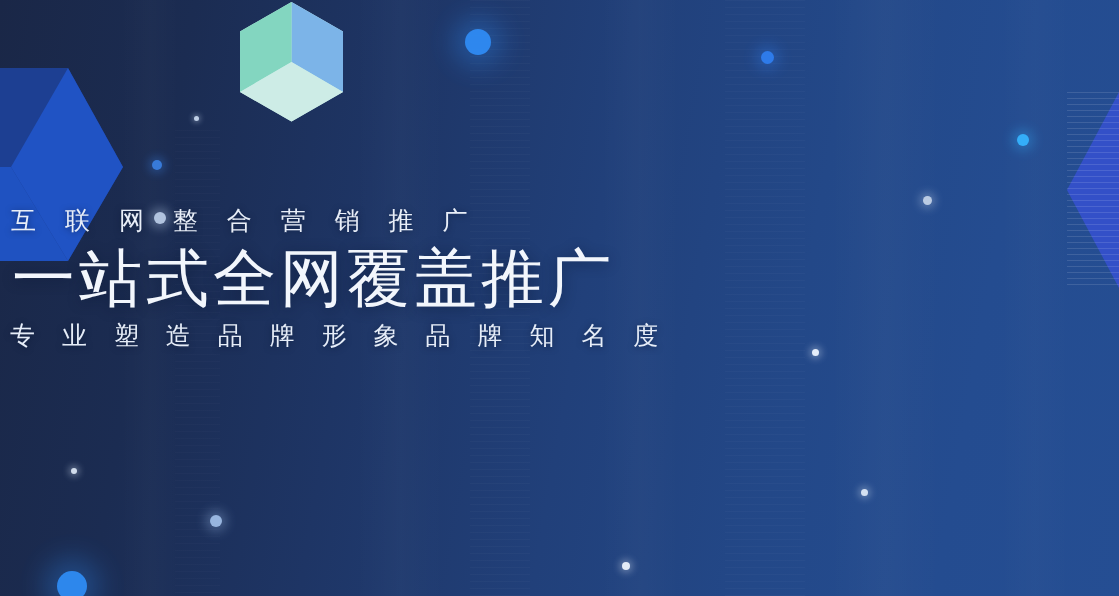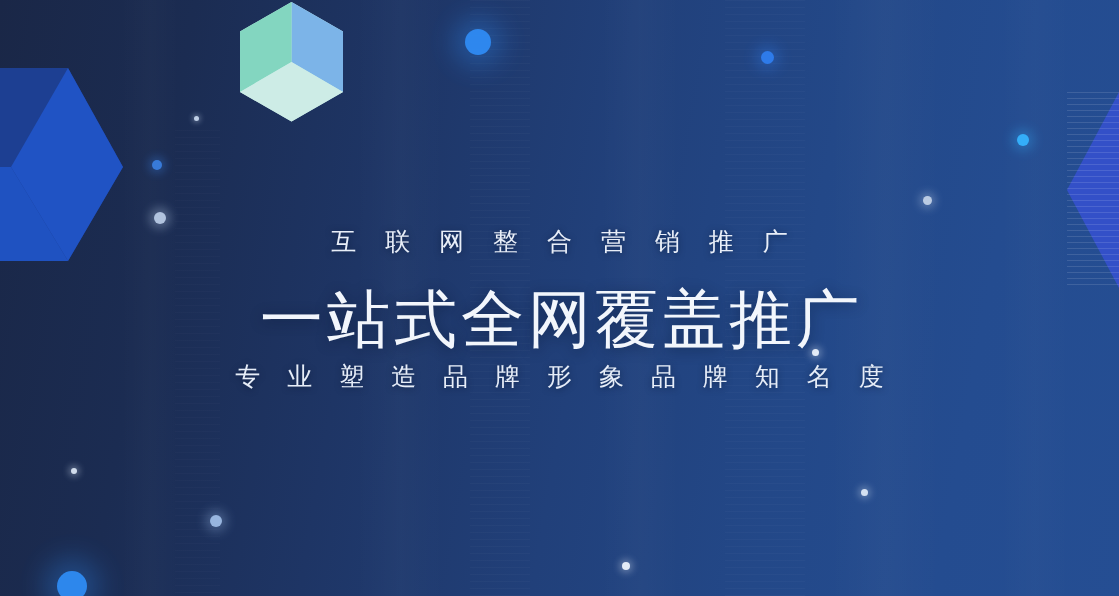--- a/index.html
+++ b/index.html
@@ -78,42 +78,43 @@
     position: absolute;
     border-radius: 50%;
     pointer-events: none;
   }
 
   
   .textblock {
     position: absolute;
     left: 0;
     right: 0;
-    top: 223px;
-    text-align: center;
+    top: 202px;
+    text-align: left;
     z-index: 6;
   }
   .eyebrow {
     font-size: 25px;
     letter-spacing: 11px;
     color: #e8eef8;
     font-weight: 400;
     text-indent: 11px;
     line-height: 36px;
     text-shadow: 0 1px 6px rgba(8,20,45,.55);
   }
   .headline {
-    margin-top: 20px;
+    margin-top: 0;
     font-size: 63px;
     letter-spacing: 4px;
     color: #f2f6fc;
     font-weight: 300;
     text-indent: 4px;
     line-height: 80px;
     text-shadow: 0 2px 14px rgba(6,18,42,.45);
+    padding-left: 8px;
   }
   .tagline {
     font-size: 25px;
     letter-spacing: 10px;
     color: #e6edf8;
     font-weight: 400;
     text-indent: 10px;
     line-height: 34px;
     text-shadow: 0 1px 6px rgba(8,20,45,.55);
   }

